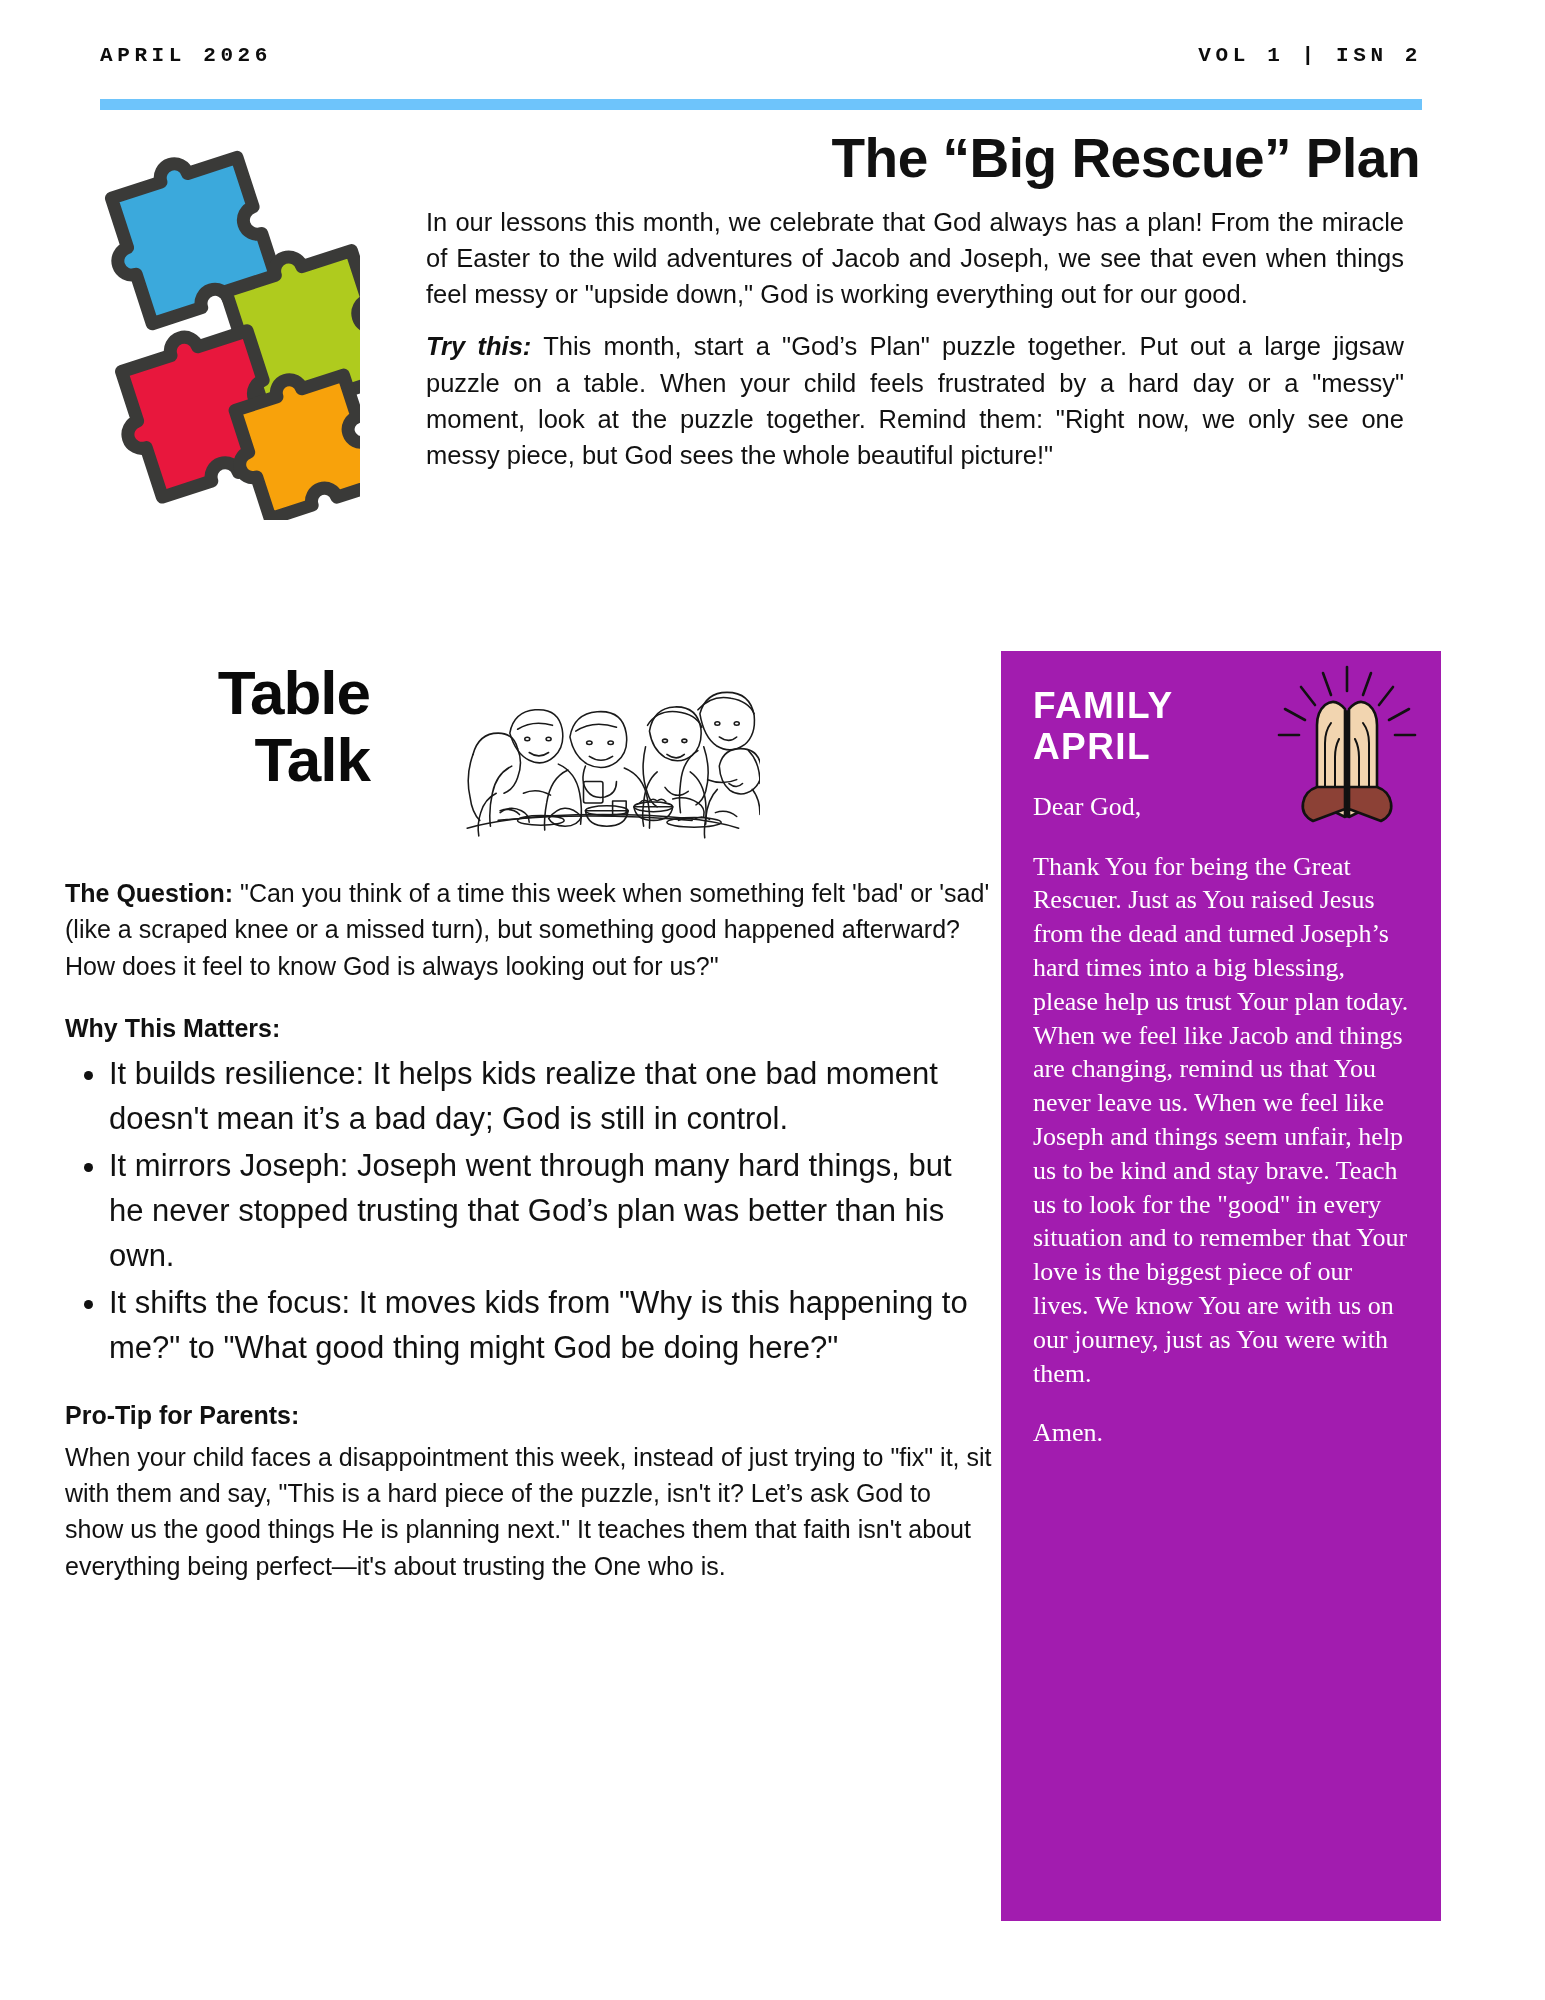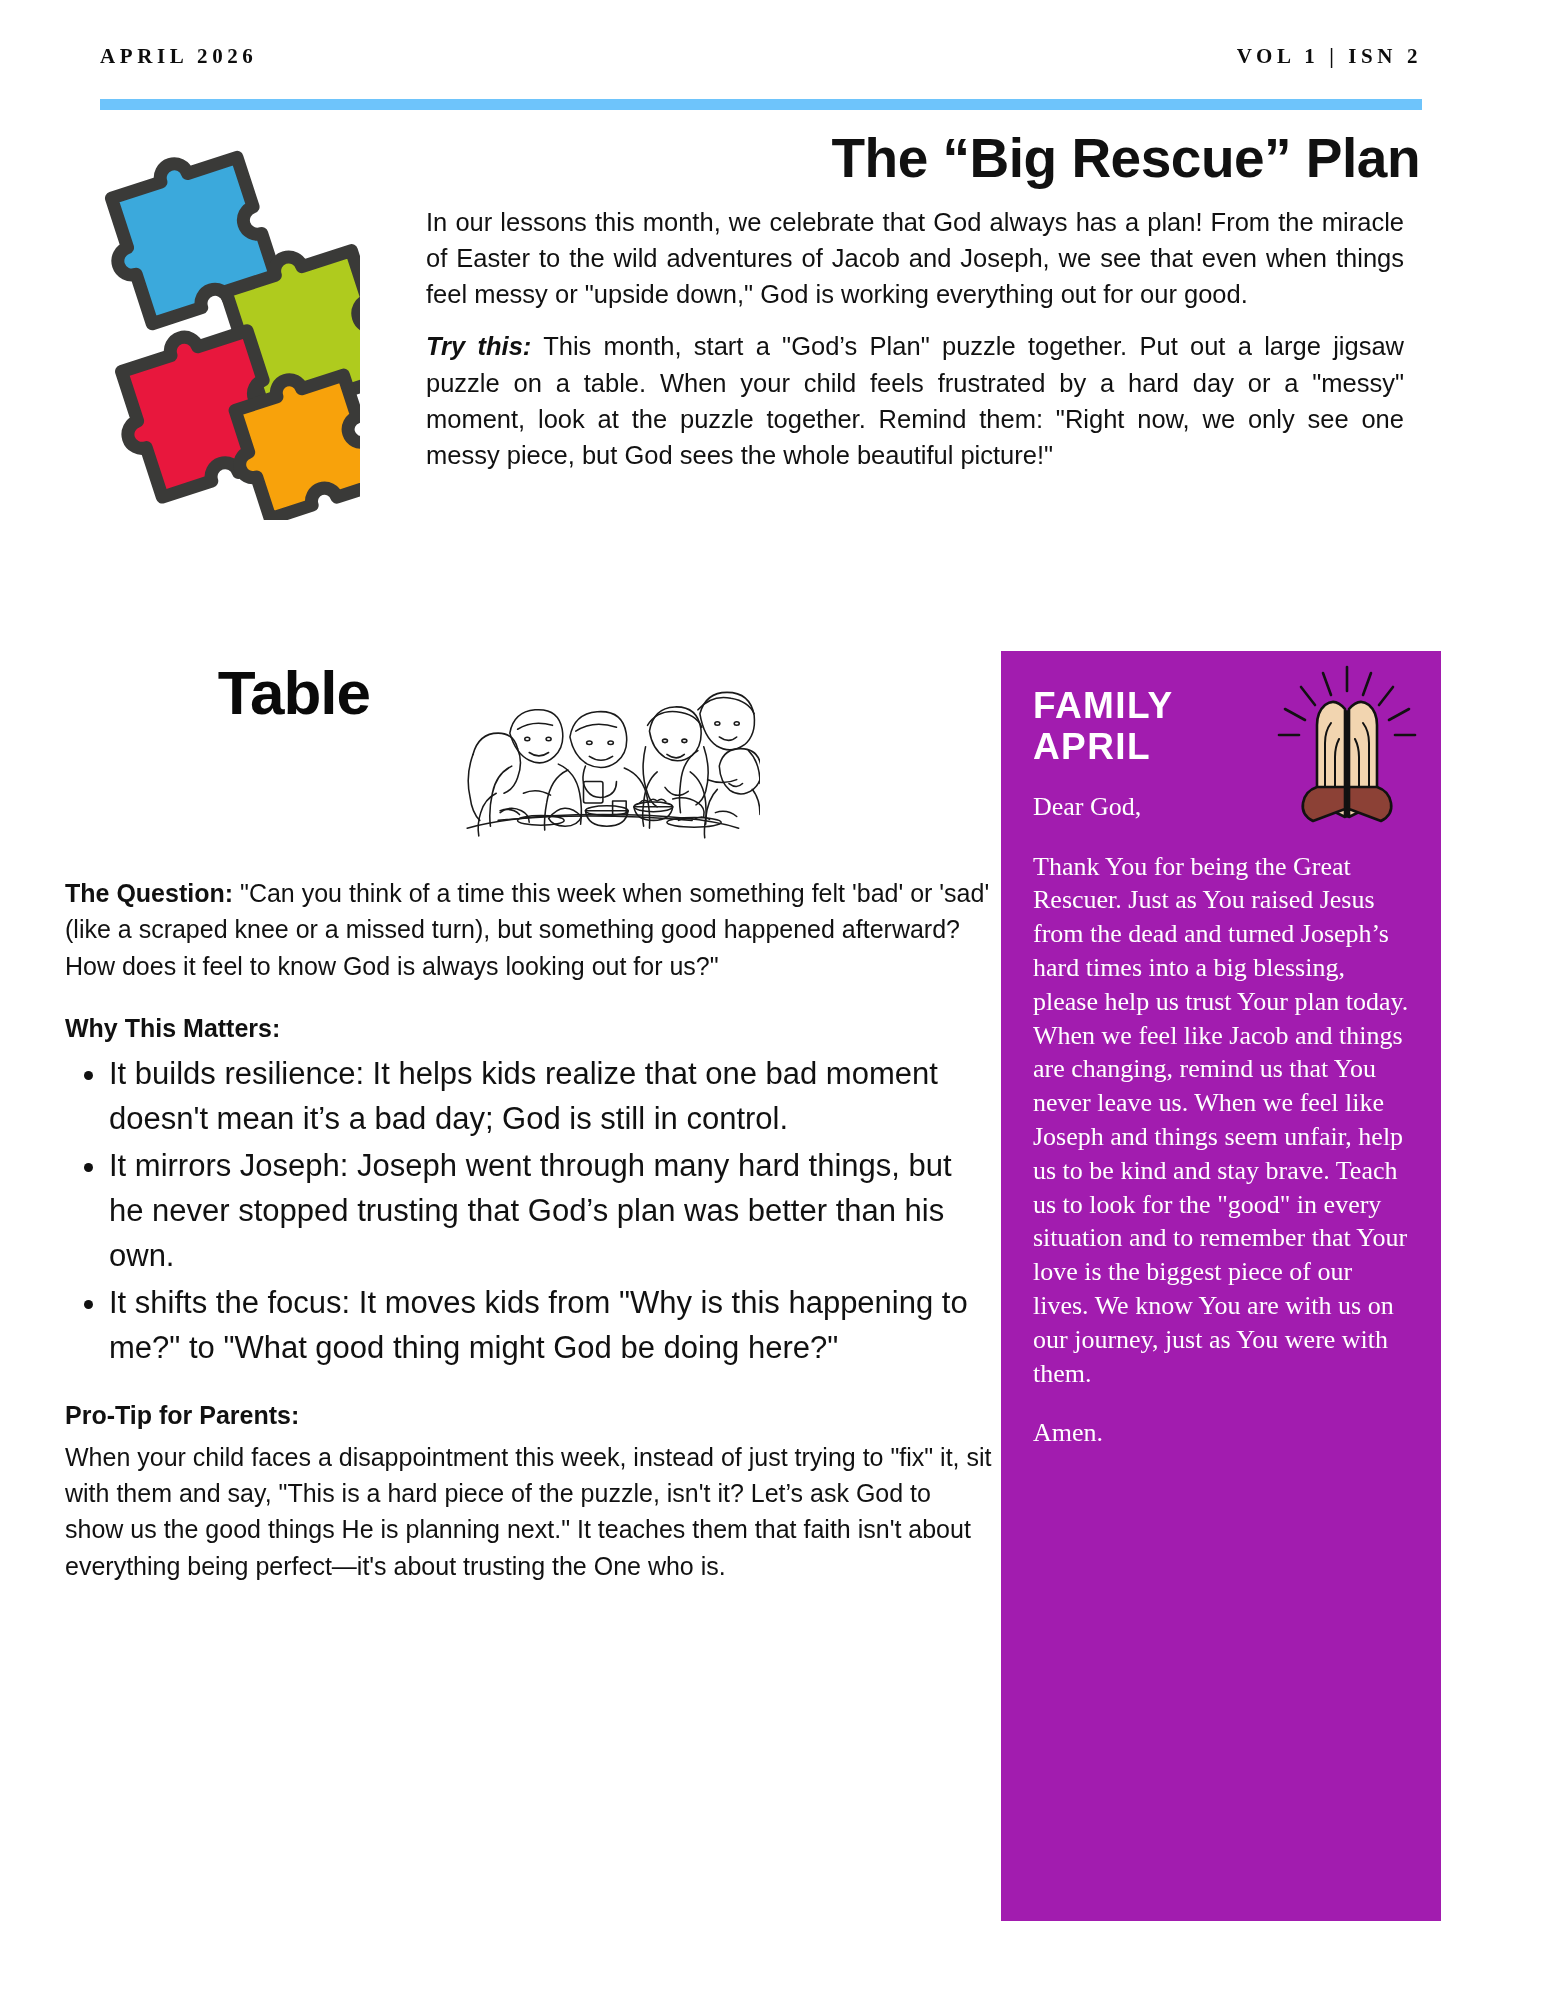--- a/index.html
+++ b/index.html
@@ -20,21 +20,21 @@
   .masthead {
     position: absolute;
     left: 100px;
     top: 44px;
     width: 1322px;
     display: flex;
     justify-content: space-between;
     align-items: baseline;
   }
   .masthead-text {
-    font-family: Liberation Serif, serif;
+    font-family: Liberation Mono, monospace;
     font-weight: bold;
     font-size: 21px;
     letter-spacing: 4.6px;
     color: #0d0d0d;
   }
   .masthead-rule {
     position: absolute;
     left: 100px;
     top: 99px;
     width: 1322px;
@@ -204,20 +204,21 @@
 
   <div class="headline-block">
     <h1 class="headline">The “Big Rescue” Plan</h1>
     <p class="body-text">In our lessons this month, we celebrate that God always has a plan! From the miracle of Easter to the wild adventures of Jacob and Joseph, we see that even when things feel messy or "upside down," God is working everything out for our good.</p>
     <p class="body-text try-para"><span class="try-label">Try this:</span><span> This month, start a "God’s Plan" puzzle together. Put out a large jigsaw puzzle on a table. When your child feels frustrated by a hard day or a "messy" moment, look at the puzzle together. Remind them: "Right now, we only see one messy piece, but God sees the whole beautiful picture!"</span></p>
   </div>
 </div>
 
 <div class="tt-heading">
   <span class="tt-line1">Table</span>
+  <span class="tt-line2">Talk</span>
 </div>
 
 <svg class="dinner-art" viewBox="0 0 330 180" xmlns="http://www.w3.org/2000/svg">
   <g fill="none" stroke="#1a1a1a" stroke-width="1.6" stroke-linecap="round" stroke-linejoin="round">
 
     <path d="M28 168 q50 -14 140 -14 q95 0 140 14"></path>
     <path d="M60 160 q90 -9 200 0"></path>
 
     <path d="M34 92 q-8 22 -3 44 q2 16 10 24"></path>
     <path d="M34 92 q6 -22 26 -22 q16 0 20 16"></path>

